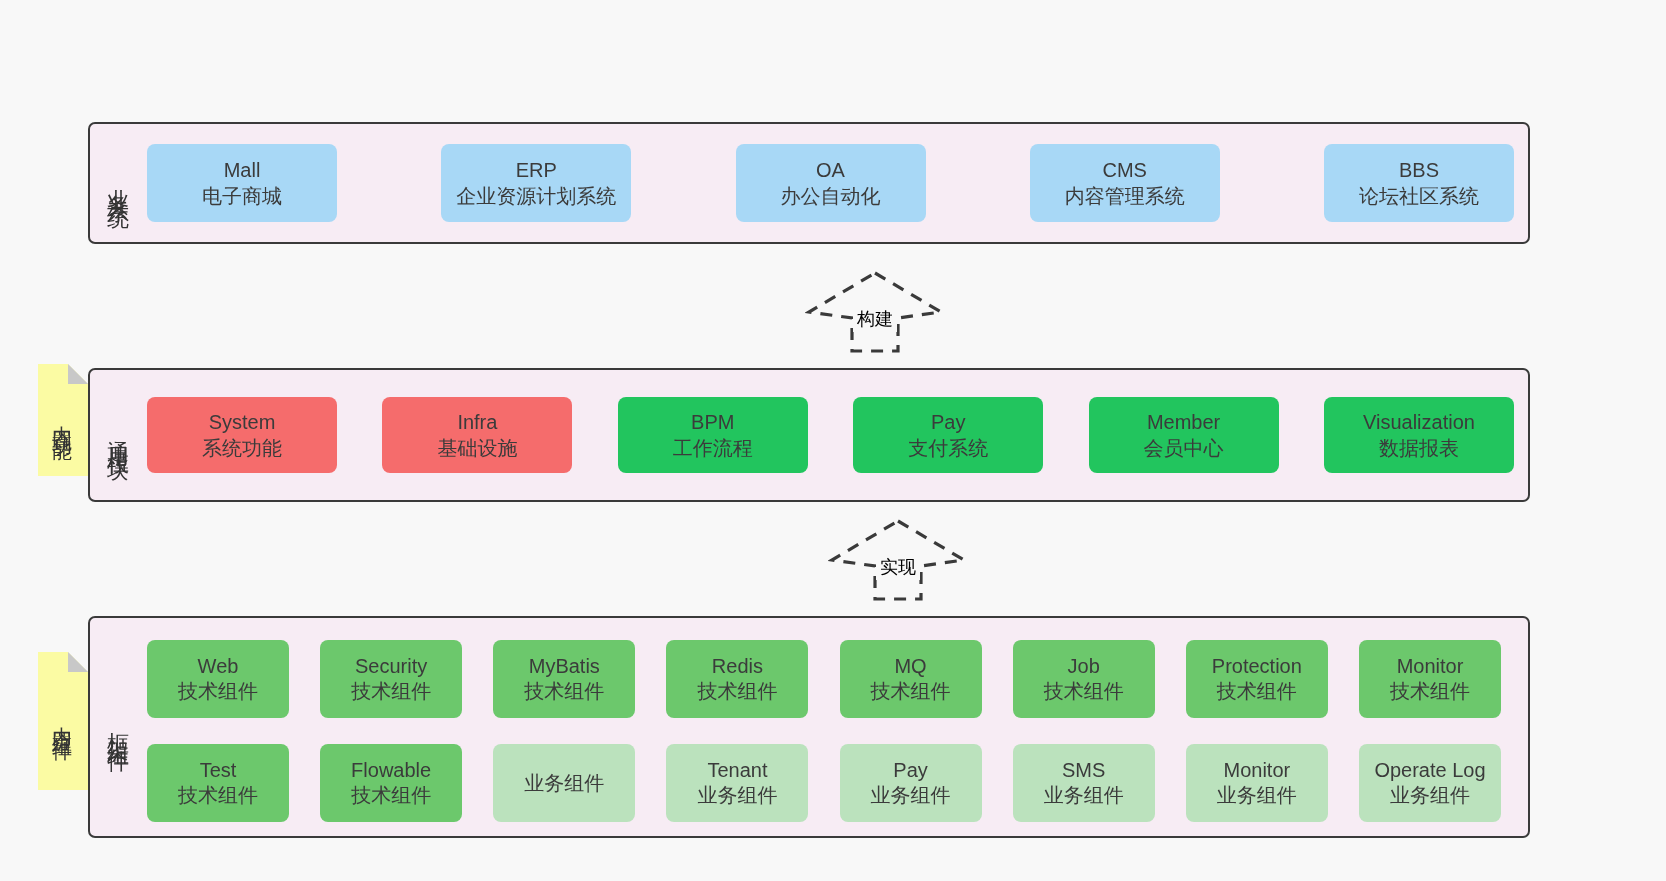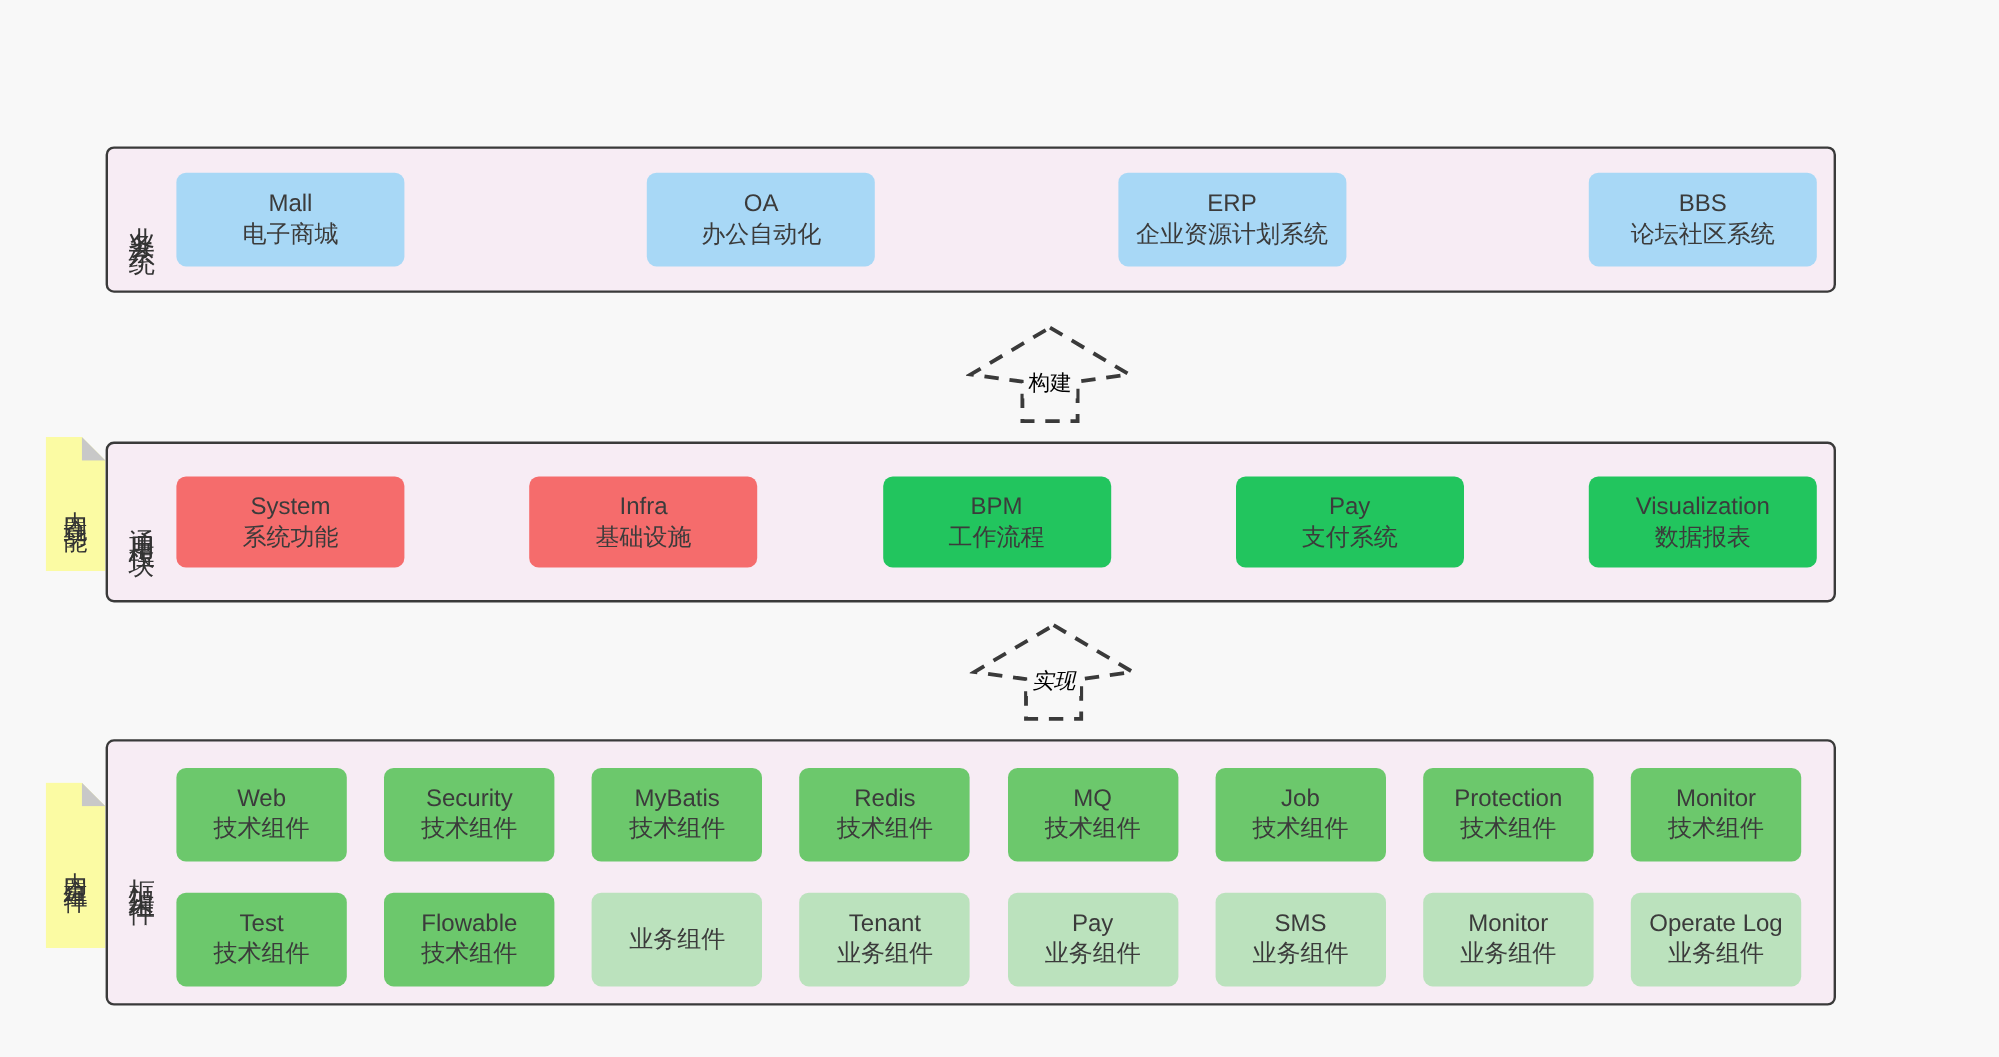--- a/index.html
+++ b/index.html
@@ -69,21 +69,21 @@
   }
   .note-label{
     position:absolute;left:50%;top:50%;
     transform:translate(-50%,-50%);
     writing-mode:vertical-rl;text-orientation:upright;
     font-size:20px;letter-spacing:5px;color:#333;white-space:nowrap;
   }
   
   .arrow{position:absolute;width:140px;height:84px;}
   #arrow-build{left:805px;top:270px;}
-  #arrow-implement{left:808px;top:518px;font-style:italic;}
+  #arrow-implement{left:828px;top:518px;}
   .arrow svg{display:block;}
   .arrow polygon{
     fill:none;stroke:#3A3A3A;stroke-width:3.2;
     stroke-dasharray:12 9;stroke-linejoin:miter;
   }
   .arrow-label{
     position:absolute;left:50%;top:36px;
     transform:translateX(-50%);
     background:#F8F8F8;padding:1px 4px;
     font-size:18px;color:#000000;white-space:nowrap;
@@ -93,26 +93,30 @@
 <body>
 
 <div class="panel" id="panel-business">
   <div class="panel-label">业务系统</div>
   <div class="box-row">
     <div class="box blue">
       <div>Mall</div>
       <div>电子商城</div>
     </div>
     <div class="box blue">
+      <div>ERP</div>
+      <div>企业资源计划系统</div>
+    </div>
+    <div class="box blue">
       <div>OA</div>
       <div>办公自动化</div>
     </div>
     <div class="box blue">
-      <div>ERP</div>
-      <div>企业资源计划系统</div>
+      <div>CMS</div>
+      <div>内容管理系统</div>
     </div>
     <div class="box blue">
       <div>BBS</div>
       <div>论坛社区系统</div>
     </div>
   </div>
 </div>
 
 <div class="arrow" id="arrow-build">
   <svg width="140" height="84" viewBox="0 0 140 84">
@@ -140,20 +144,24 @@
     </div>
     <div class="box pink">
       <div>BPM</div>
       <div>工作流程</div>
     </div>
     <div class="box pink">
       <div>Pay</div>
       <div>支付系统</div>
     </div>
     <div class="box pink">
+      <div>Member</div>
+      <div>会员中心</div>
+    </div>
+    <div class="box pink">
       <div>Visualization</div>
       <div>数据报表</div>
     </div>
   </div>
 </div>
 
 <div class="arrow" id="arrow-implement">
   <svg width="140" height="84" viewBox="0 0 140 84">
     <polygon points="70,3 136,42 93,48 93,81 47,81 47,48 4,42"></polygon>
   </svg>

